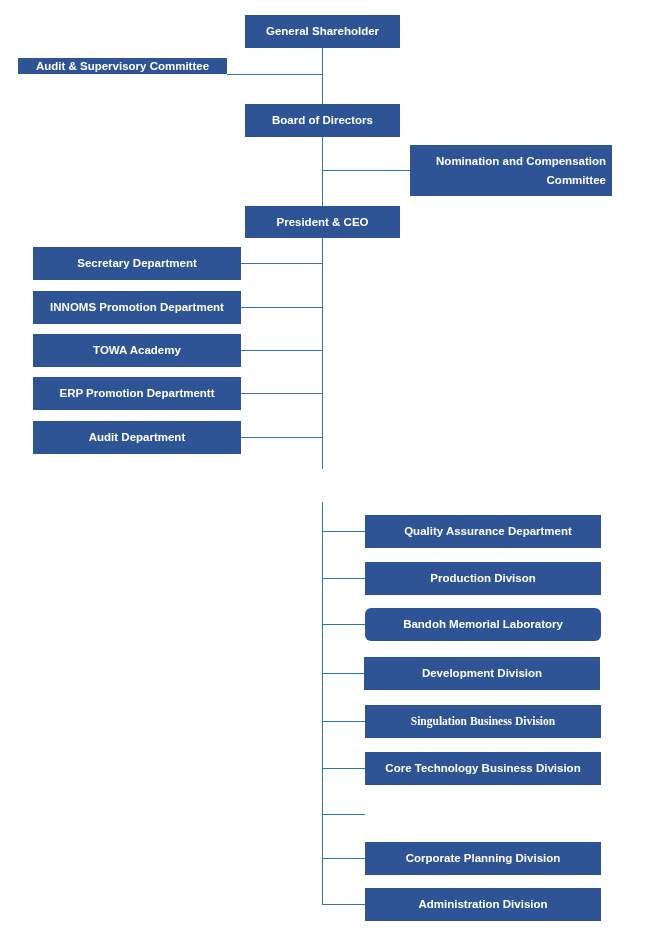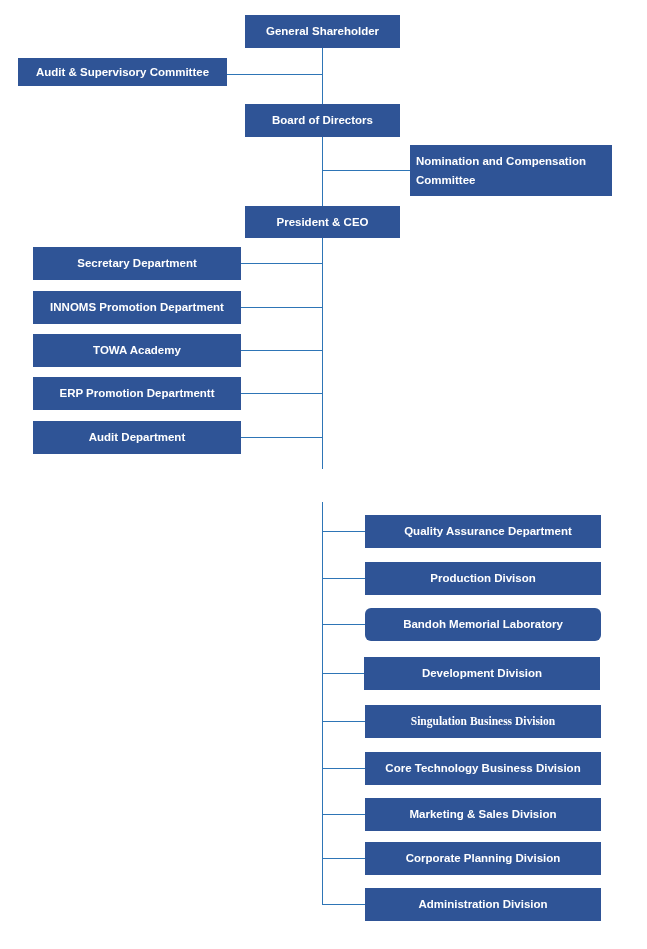--- a/index.html
+++ b/index.html
@@ -18,21 +18,21 @@
   .box {
     position: absolute;
     background: var(--box-fill, #2f5496);
     color: var(--box-text, #ffffff);
     font-size: 11.5px;
     font-weight: bold;
     line-height: 1.6;
     display: flex;
     align-items: center;
     justify-content: center;
-    text-align: left;
+    text-align: right;
     box-sizing: border-box;
     padding: 2px 6px;
   }
   .line {
     position: absolute;
     background: var(--line-color, #2e75b6);
   }
   .line.v { width: 1px; }
   .line.h { height: 1px; }
 </style>
@@ -56,35 +56,34 @@
   <div class="line h" style="left:322px; top:578px; width:43px;"></div>
   <div class="line h" style="left:322px; top:624px; width:43px;"></div>
   <div class="line h" style="left:322px; top:673px; width:43px;"></div>
   <div class="line h" style="left:322px; top:721px; width:43px;"></div>
   <div class="line h" style="left:322px; top:768px; width:43px;"></div>
   <div class="line h" style="left:322px; top:814px; width:43px;"></div>
   <div class="line h" style="left:322px; top:858px; width:43px;"></div>
   <div class="line h" style="left:322px; top:904px; width:43px;"></div>
 
   <div class="box" style="left:245px; top:15px;  width:155px; height:33px;">General Shareholder</div>
-  <div class="box" style="left:18px;  top:58px;  width:209px; height:28px;">Audit &amp; Supervisory Committee</div>
+  <div class="box" style="left:18px;  top:58px;  width:209px; height:16px;">Audit &amp; Supervisory Committee</div>
   <div class="box" style="left:245px; top:104px; width:155px; height:33px;">Board of Directors</div>
   <div class="box" style="left:245px; top:206px; width:155px; height:32px;">President &amp; CEO</div>
   <div class="box" style="left:410px; top:145px; width:202px; height:51px;">Nomination and Compensation Committee</div>
 
   <div class="box" style="left:33px;  top:247px; width:208px; height:33px;">Secretary Department</div>
   <div class="box" style="left:33px;  top:291px; width:208px; height:33px;">INNOMS Promotion Department</div>
   <div class="box" style="left:33px;  top:334px; width:208px; height:33px;">TOWA Academy</div>
   <div class="box" style="left:33px;  top:377px; width:208px; height:33px;">ERP Promotion Departmentt</div>
   <div class="box" style="left:33px;  top:421px; width:208px; height:33px;">Audit Department</div>
 
 
   <div class="box" style="left:365px; top:515px; width:236px; height:33px;padding-left:16px;">Quality Assurance Department</div>
   <div class="box" style="left:365px; top:562px; width:236px; height:33px;">Production Divison</div>
   <div class="box" style="left:365px; top:608px; width:236px; height:33px;border-radius:6px;">Bandoh Memorial Laboratory</div>
   <div class="box" style="left:364px; top:657px; width:236px; height:33px;">Development Division</div>
   <div class="box" style="left:365px; top:705px; width:236px; height:33px;font-family:Liberation Serif, serif;">Singulation Business Division</div>
   <div class="box" style="left:365px; top:752px; width:236px; height:33px;">Core Technology Business Division</div>
-  <div class="box" style="left:365px; top:798px; width:236px; height:33px;">Marketing &amp; Sales Division</div>
   <div class="box" style="left:365px; top:842px; width:236px; height:33px;">Corporate Planning Division</div>
   <div class="box" style="left:365px; top:888px; width:236px; height:33px;">Administration Division</div>
 
 </div>
 
 </body></html>

